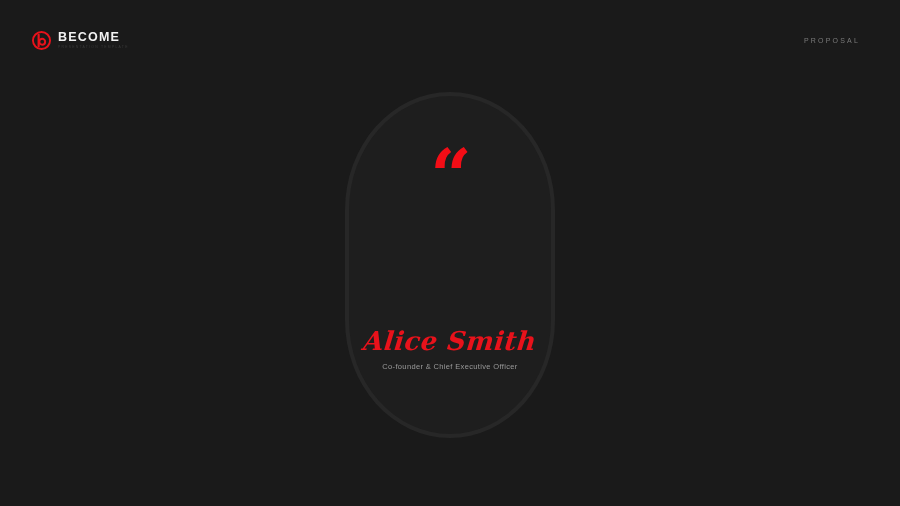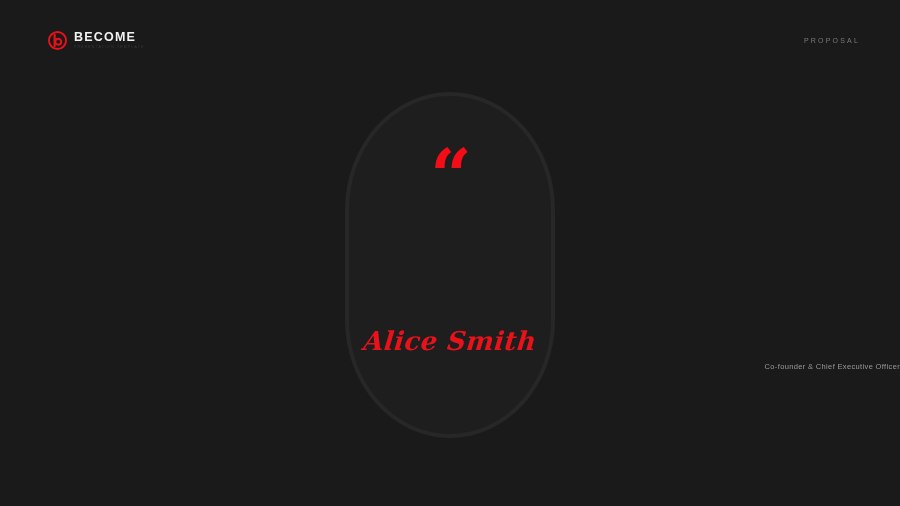--- a/index.html
+++ b/index.html
@@ -20,21 +20,21 @@
     inset: 0;
     width: 900px;
     height: 506px;
     background: #1a1a1a;
     overflow: hidden;
   }
 
   
   .header-left {
     position: absolute;
-    left: 48px;
+    left: 32px;
     top: 31px;
     display: flex;
     align-items: center;
     gap: 7px;
   }
   .logo-mark {
     width: 19px;
     height: 19px;
     flex: 0 0 19px;
     display: block;
@@ -136,21 +136,21 @@
     letter-spacing: 0.4px;
     line-height: 1.25;
     transform: skewX(-6deg);
   }
 
   .sig-role {
     position: absolute;
     left: 0;
     top: 362px;
     width: 900px;
-    text-align: right;
+    text-align: center;
     color: #9a9a9a;
     font-size: 7.5px;
     letter-spacing: 0.35px;
   }
 </style>
 </head>
 <body>
 
 <div class="slide">
 

